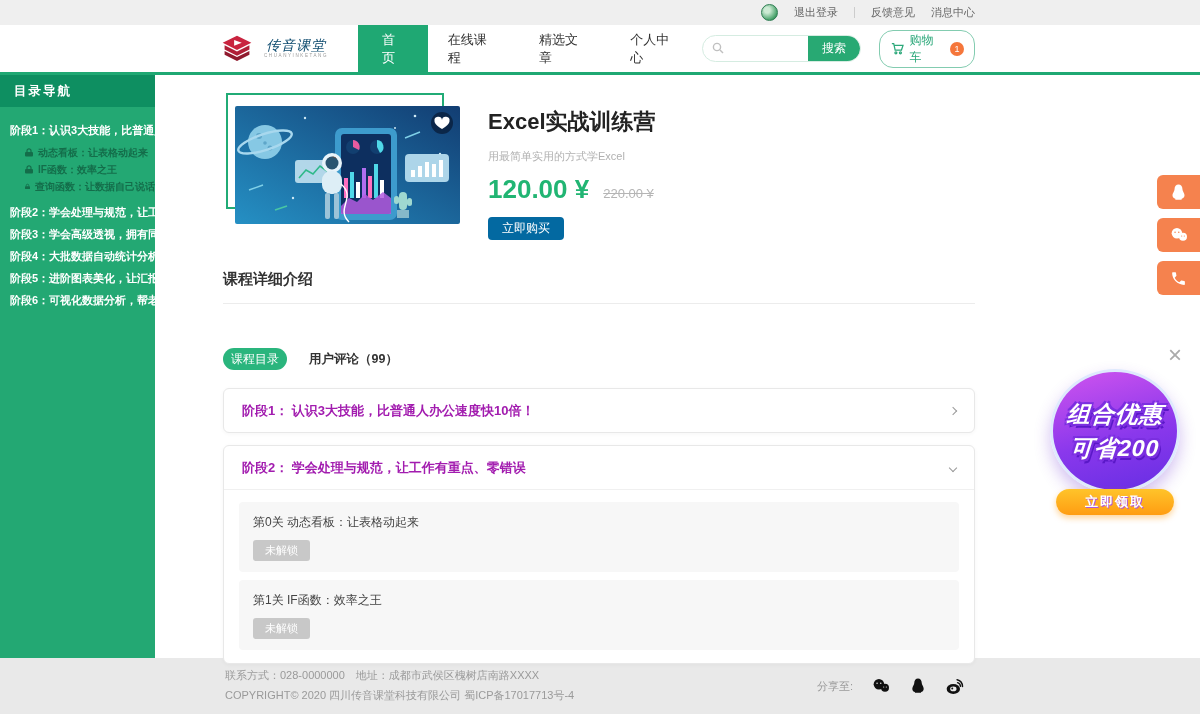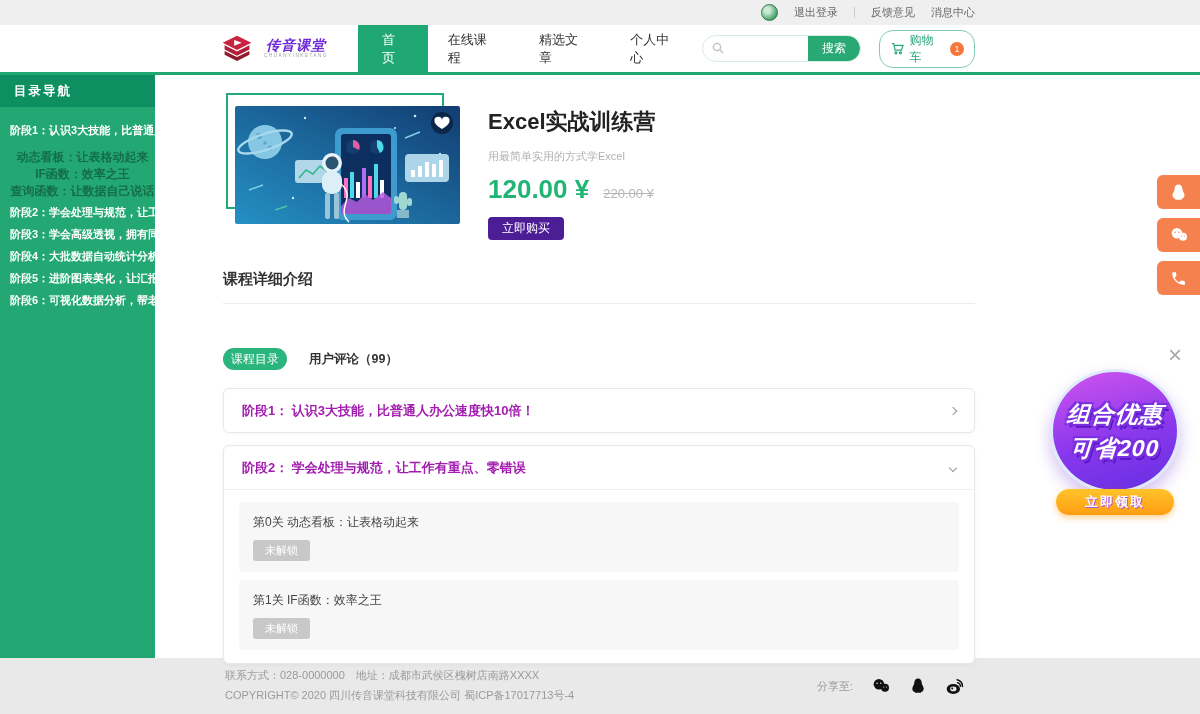--- a/index.html
+++ b/index.html
@@ -8,21 +8,21 @@
   
   .topbar { height:25px; background:#efefef; display:flex; align-items:center; justify-content:flex-end; padding-right:225px; gap:16px; font-size:11px; color:#666; }
   .topbar .avatar { width:17px; height:17px; border-radius:50%; background:radial-gradient(circle at 35% 35%, #cdebd4 20%, #4aa36c 70%, #236b45); border:1px solid #2e7d52; }
   .topbar .sep { width:1px; height:11px; background:#ccc; }
   .topbar a { color:#666; text-decoration:none; cursor:pointer; }
 
   
   .nav { height:50px; background:#fff; border-bottom:3px solid #1fa873; display:flex; align-items:stretch; padding-left:216px; padding-right:225px; }
   .logo { display:flex; align-items:center; gap:6px; margin-right:30px; }
   .logo-text { display:flex; flex-direction:column; align-items:center; line-height:1; }
-  .logo-cn { color:#6d28d9; font-weight:bold; font-style:italic; font-size:14px; letter-spacing:1px; }
+  .logo-cn { color:#0c4a6e; font-weight:normal; font-style:italic; font-size:14px; letter-spacing:1px; }
   .logo-en { color:#9a9a9a; font-size:4.5px; letter-spacing:1.6px; margin-top:2px; }
   .menu { display:flex; align-items:stretch; }
   .menu-item { display:flex; align-items:center; padding:0 20px; font-size:13px; color:#333; text-decoration:none; cursor:pointer; }
   .menu-item.active { background:#1fa873; color:#fff;padding-left:24px; }
   .searchbox { align-self:center; margin-left:auto; display:flex; align-items:center; height:27px; border:1px solid #d5ece1; border-radius:14px; overflow:hidden; background:#fff; }
   .searchbox .mag { position:relative; width:26px; height:27px; }
   .searchbox .mag svg { position:absolute; left:9px; top:7px; }
   .searchbox input { border:none; outline:none; width:80px; height:25px; font-size:12px; color:#333; }
   .search-btn { width:52px; height:27px; background:#28a973; color:#fff; font-size:12px; border:none; border-radius:0 14px 14px 0; cursor:pointer; }
   .cartbox { align-self:center; margin-left:18px; height:38px; border:1px solid #83ccb0; border-radius:14px; display:flex; align-items:center; padding:0 10px; gap:5px; color:#2ca87a; font-size:12px; cursor:pointer; background:#fff; }
@@ -30,39 +30,39 @@
 
   
   .main { position:relative; display:flex; height:583px; }
 
   
   .sidebar { width:155px; background:#23a873; flex-shrink:0; }
   .side-title { height:32px; background:#0e8f61; color:#fff; font-size:12.5px; font-weight:bold; letter-spacing:2px; display:flex; align-items:center; padding-left:14px; }
   .stage { display:flex; align-items:center; justify-content:space-between; padding:0 12px 0 10px; height:22px; color:#fff; font-size:11px; font-weight:bold; cursor:pointer; white-space:nowrap; }
   .stage.first { margin-top:12px; }
   .lessons-locked { margin:3px 0 6px; }
-  .lesson-locked { display:flex; align-items:center; gap:5px; padding-left:10px; height:17px; color:rgba(10,70,46,.6); font-size:12px; font-weight:bold; white-space:nowrap;flex-direction:column; }
+  .lesson-locked { display:flex; align-items:center; gap:5px; padding-left:25px; height:17px; color:rgba(10,70,46,.6); font-size:10px; font-weight:bold; white-space:nowrap; }
   .chev { display:inline-block; width:5px; height:5px; border-right:1.6px solid currentColor; border-bottom:1.6px solid currentColor; flex-shrink:0; }
   .chev.right { transform:rotate(-45deg); }
   .chev.down  { transform:rotate(45deg); }
   .collapse-tab { position:absolute; left:155px; top:212px; width:24px; height:72px; background:#0b8a5b; border-radius:0 6px 6px 0; color:#fff; font-size:12px; writing-mode:vertical-rl; text-orientation:upright; letter-spacing:6px; display:flex; align-items:center; justify-content:center; cursor:pointer; }
 
   
   .content { flex:1; background:#fff; position:relative; }
   .course-head { display:flex; padding:18px 0 0 68px; }
   .cover { position:relative; width:237px; height:132px; flex-shrink:0; }
   .cover-frame { position:absolute; left:3px; top:0; width:218px; height:116px; border:2px solid #21ab76; }
   .cover-img { position:absolute; left:12px; top:13px; width:225px; height:118px; border-radius:2px; overflow:hidden; cursor:pointer; }
   .course-info { margin-left:28px; }
   .course-title { margin-top:14px; font-size:22px; font-weight:bold; color:#222; }
   .course-sub { margin-top:12px; font-size:11px; color:#b0b0b0; }
   .price-row { margin-top:10px; display:flex; align-items:baseline; gap:14px; }
   .price { color:#21b573; font-size:26px; font-weight:bold; }
   .old-price { color:#b5b5b5; font-size:13px; text-decoration:line-through; }
-  .buy-btn { margin-top:12px; width:76px; height:23px; background:#4c1d95; color:#fff; font-size:12px; border:none; border-radius:4px; cursor:pointer; }
+  .buy-btn { margin-top:12px; width:76px; height:23px; background:#0369a1; color:#fff; font-size:12px; border:none; border-radius:4px; cursor:pointer; }
 
   .section-head { margin:30px 0 0 68px; width:752px; }
   .section-title { font-size:15px; font-weight:bold; color:#333; }
   .section-divider { margin-top:14px; border:none; border-top:1px solid #ececec; }
   .section-summary { margin-top:10px; font-size:11px; color:#bdbdbd; }
 
   .tabs { margin:44px 0 0 68px; display:flex; align-items:center; gap:22px; }
   .tab-pill { width:64px; height:22px; border-radius:11px; background:#2ab57d; color:#fff; font-size:12px; display:flex; align-items:center; justify-content:center; cursor:pointer; }
   .tab-plain { font-size:12.5px; color:#333; font-weight:bold; cursor:pointer; }
 

